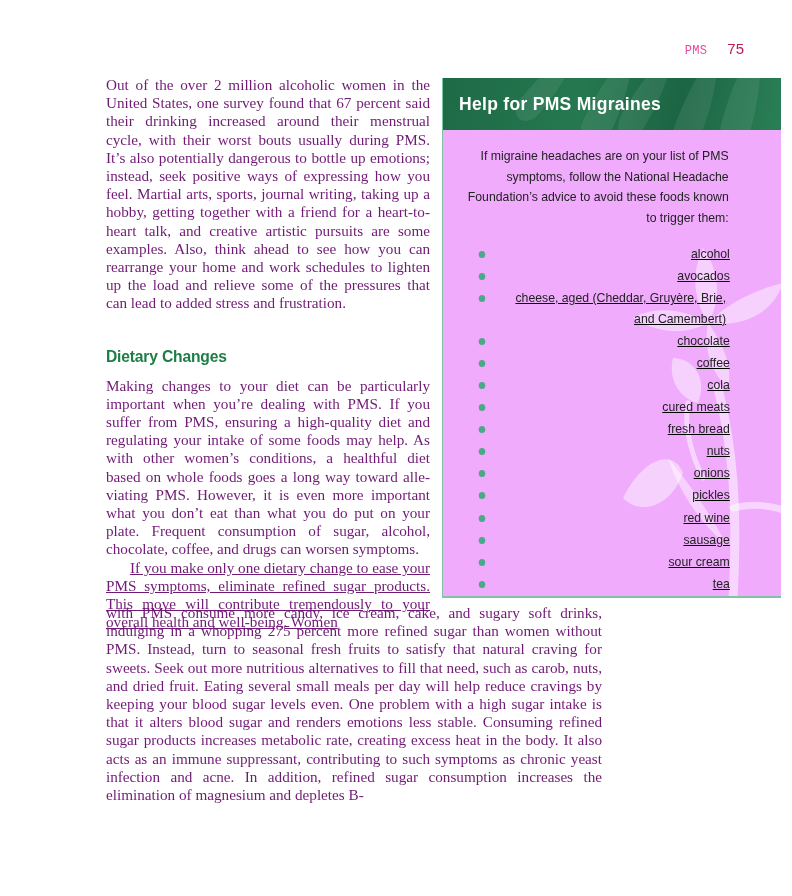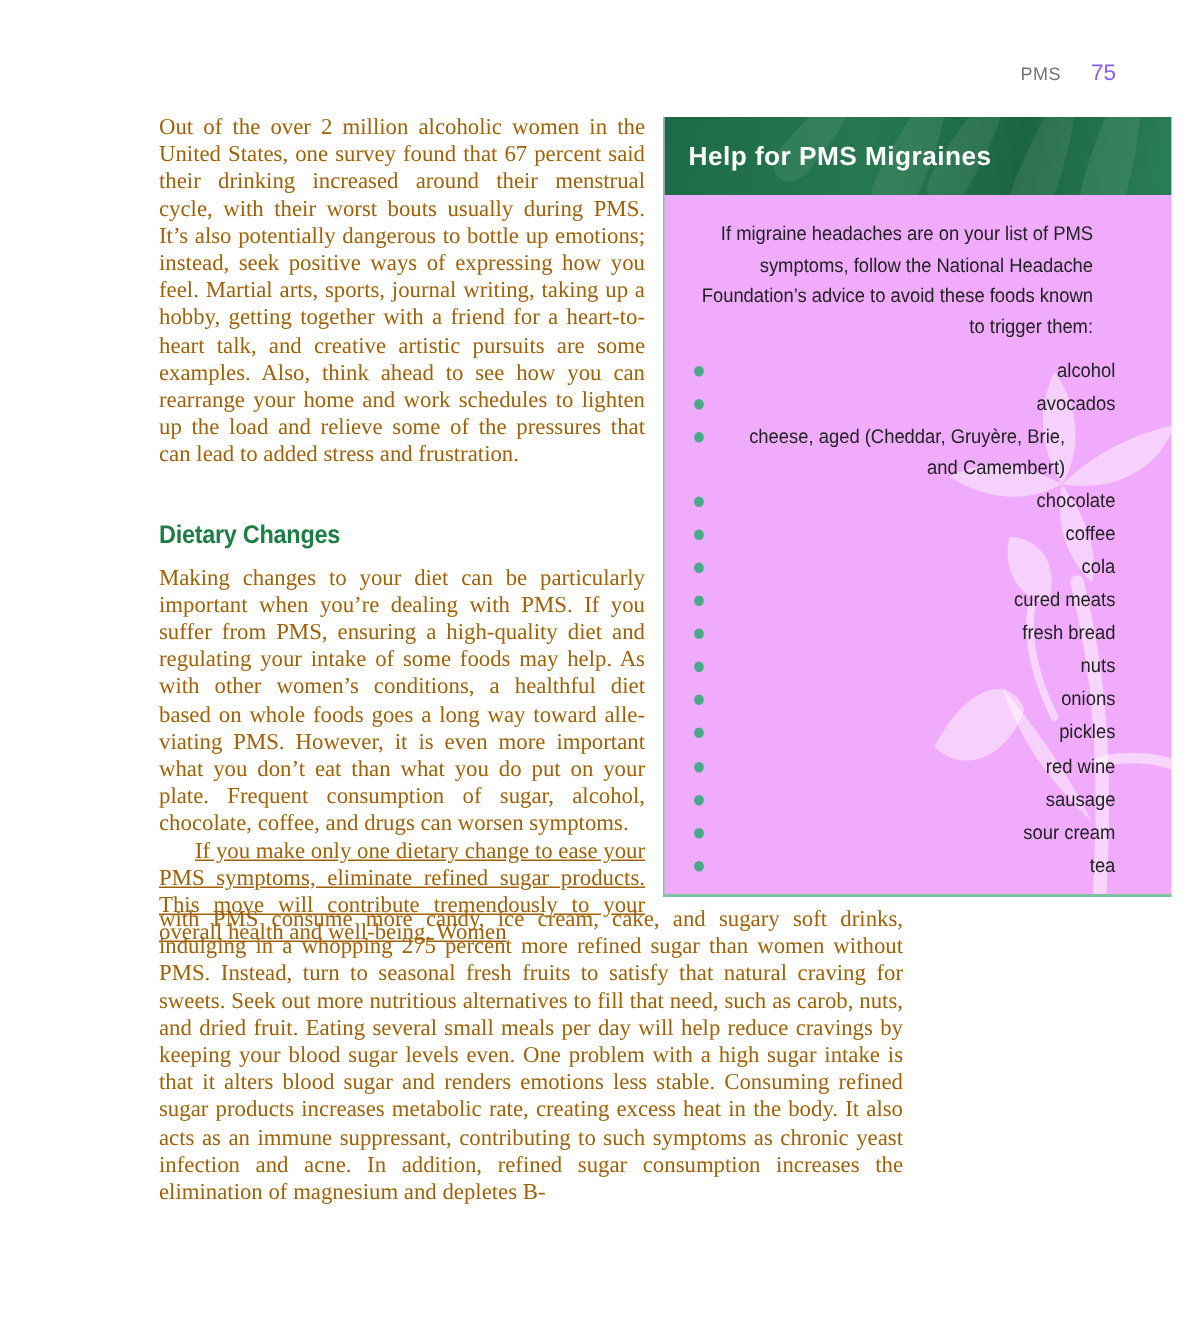--- a/index.html
+++ b/index.html
@@ -1,34 +1,34 @@
 <!DOCTYPE html>
 <html><head>
 <meta charset="utf-8">
 <style>
   html, body { margin: 0; padding: 0; }
   body { width: 792px; height: 896px; background: #ffffff; position: relative; overflow: hidden; }
   .running-head { position: absolute; top: 40px; right: 48px; display: flex; align-items: baseline; gap: 20px; }
-  .rh-section { font-family: Liberation Sans, sans-serif; font-size: 12px; color: #737373; letter-spacing: 0.3px; }
-  .rh-page { font-family: "Liberation Sans", sans-serif; font-size: 15px; color: #8b5cf6; }
+  .rh-section { font-family: Liberation Mono, monospace; font-size: 12px; color: #ec4899; letter-spacing: 0.3px; }
+  .rh-page { font-family: "Liberation Sans", sans-serif; font-size: 15px; color: #be185d; }
 
   .col-left { position: absolute; left: 106px; top: 76px; width: 324px; }
-  .body-text { font-family: "Liberation Serif", serif; font-size: 15.2px; line-height: 18.2px; color: #a16207; text-align: justify; margin: 0; hyphens: manual; }
+  .body-text { font-family: "Liberation Serif", serif; font-size: 15.2px; line-height: 18.2px; color: #701a75; text-align: justify; margin: 0; hyphens: manual; }
   .heading { font-family: "Liberation Sans", sans-serif; font-weight: bold; font-size: 17px; color: #1c7d45; margin: 34px 0 10px 0; letter-spacing: -0.2px; transform: scaleX(0.92); transform-origin: left; }
   .indent { text-indent: 24px; text-decoration: underline; }
 
   .full-text { position: absolute; left: 106px; top: 604px; width: 496px; }
 
   .sidebar { position: absolute; left: 442px; top: 78px; width: 338px; height: 518px; background: #f0abfc; border-bottom: 2px solid #7fc4a2; border-left: 1px solid #7fc4a2; overflow: hidden; }
   .sidebar-header { height: 52px; background: linear-gradient(100deg, #1d6a47 0%, #25784f 40%, #1c6544 70%, #2a7f56 100%); position: relative; overflow: hidden; }
   .leaf { position: absolute; background: rgba(255,255,255,0.08); border-radius: 50% 50% 50% 50% / 80% 80% 20% 20%; }
   .sidebar-title { position: absolute; left: 16px; top: 16px; font-family: "Liberation Sans", sans-serif; font-weight: bold; font-size: 17.5px; color: #ffffff; letter-spacing: 0.3px; }
   .sidebar-body { position: relative; padding: 16px 16px 0 16px; text-align: right; }
   .sidebar-intro { font-family: "Liberation Sans", sans-serif; font-size: 13.2px; line-height: 20.5px; color: #222; margin: 0 0 9px 0; transform: scaleX(0.93); transform-origin: left; width: 290px; }
-  .food-list { list-style: none; margin: 0; padding: 0; }
+  .food-list { list-style: none; margin: 16px; padding: 0; text-decoration: underline; }
   .food-item { position: relative; padding-left: 20px; font-family: "Liberation Sans", sans-serif; font-size: 13.2px; line-height: 20.5px; color: #222; margin-bottom: 1.6px; transform: scaleX(0.93); transform-origin: left; }
   .bullet { position: absolute; left: 4px; top: 7px; width: 7px; height: 7px; border-radius: 50%; background: #4aa987; }
   .flower { position: absolute; pointer-events: none; }
 </style>
 </head>
 <body>
 
 <div class="running-head">
   <span class="rh-section">PMS</span>
   <span class="rh-page">75</span>

